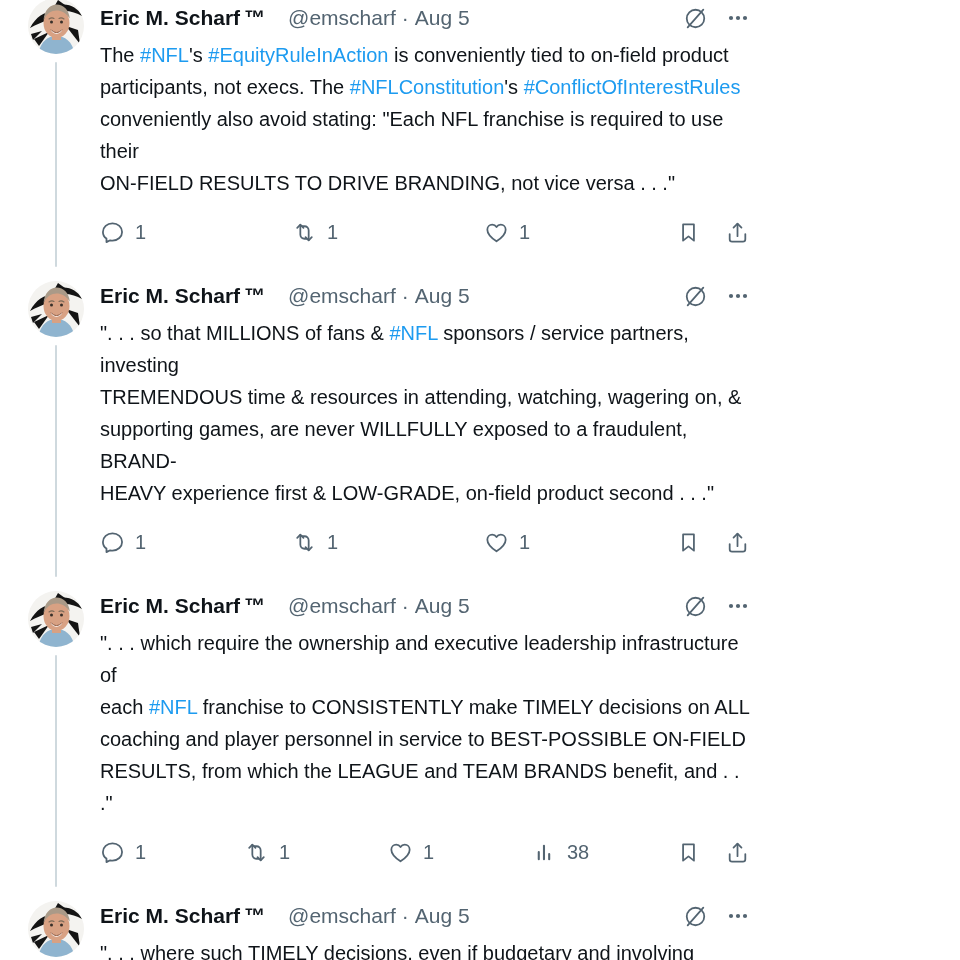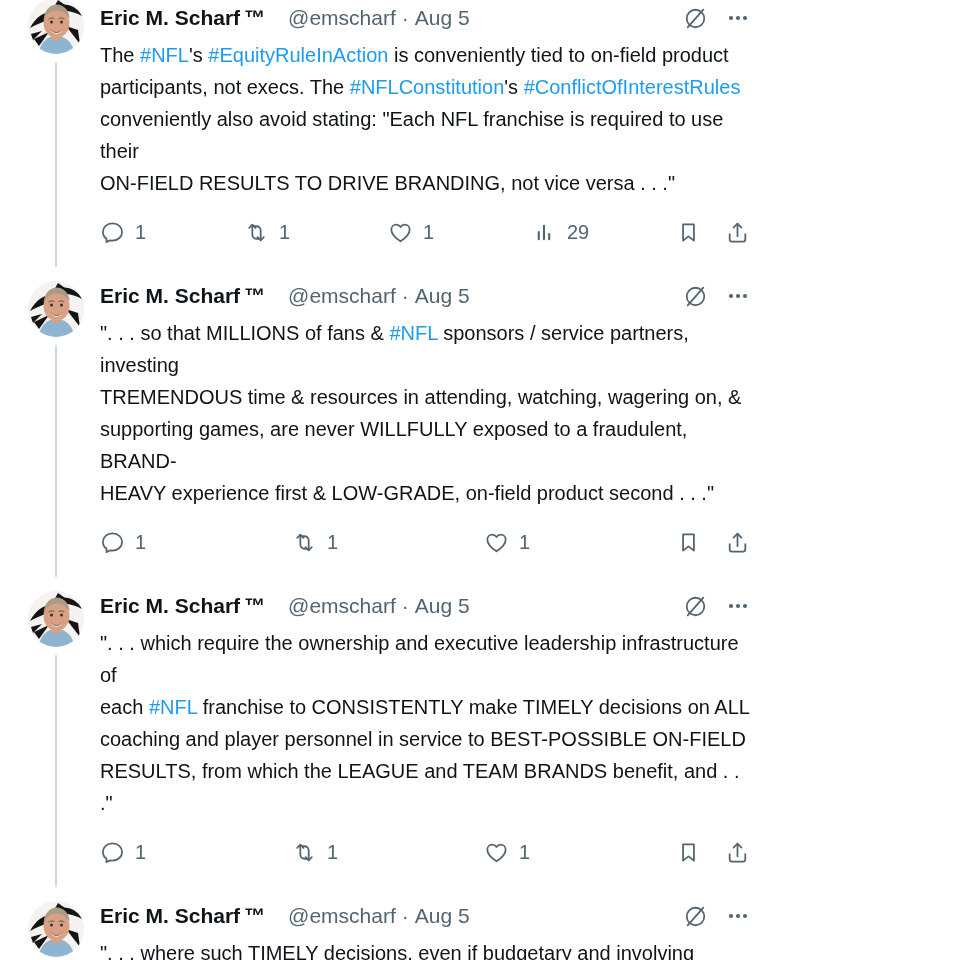--- a/index.html
+++ b/index.html
@@ -110,28 +110,20 @@
             <path d="M16 19.1 V10 a4 4 0 0 0 -4 -4 H9.8"></path>
           </svg>
           <span>1</span>
         </button>
         <button class="stat">
           <svg width="25" height="25" viewBox="0 0 24 24" fill="none" stroke="currentColor" stroke-width="1.7" stroke-linecap="round" stroke-linejoin="round">
             <path d="M12 20.5 C9.5 18.8 3.2 14.4 3.2 9.3 3.2 6.5 5.3 4.4 7.9 4.4 c1.7 0 3.2.9 4.1 2.3 .9-1.4 2.4-2.3 4.1-2.3 2.6 0 4.7 2.1 4.7 4.9 0 5.1-6.3 9.5-8.8 11.2 Z"></path>
           </svg>
           <span>1</span>
         </button>
-        <button class="stat">
-          <svg width="25" height="25" viewBox="0 0 24 24" fill="none" stroke="currentColor" stroke-width="2" stroke-linecap="round">
-            <path d="M6.5 11.5 V18.5"></path>
-            <path d="M11.5 5.5 V18.5"></path>
-            <path d="M16.5 13.5 V18.5"></path>
-          </svg>
-          <span>29</span>
-        </button>
         <div class="right-actions">
           <button class="icon-btn">
             <svg width="25" height="25" viewBox="0 0 24 24" fill="none" stroke="currentColor" stroke-width="1.7" stroke-linejoin="round">
               <path d="M6.8 4.2 h10.4 v15.6 l-5.2 -4.1 -5.2 4.1 Z"></path>
             </svg>
           </button>
           <button class="icon-btn">
             <svg width="25" height="25" viewBox="0 0 24 24" fill="none" stroke="currentColor" stroke-width="1.7" stroke-linecap="round" stroke-linejoin="round">
               <path d="M12 15.5 V3.8"></path>
               <path d="M8.2 7.3 L12 3.5 L15.8 7.3"></path>
@@ -300,20 +292,28 @@
             <path d="M16 19.1 V10 a4 4 0 0 0 -4 -4 H9.8"></path>
           </svg>
           <span>1</span>
         </button>
         <button class="stat">
           <svg width="25" height="25" viewBox="0 0 24 24" fill="none" stroke="currentColor" stroke-width="1.7" stroke-linecap="round" stroke-linejoin="round">
             <path d="M12 20.5 C9.5 18.8 3.2 14.4 3.2 9.3 3.2 6.5 5.3 4.4 7.9 4.4 c1.7 0 3.2.9 4.1 2.3 .9-1.4 2.4-2.3 4.1-2.3 2.6 0 4.7 2.1 4.7 4.9 0 5.1-6.3 9.5-8.8 11.2 Z"></path>
           </svg>
           <span>1</span>
         </button>
+        <button class="stat">
+          <svg width="25" height="25" viewBox="0 0 24 24" fill="none" stroke="currentColor" stroke-width="2" stroke-linecap="round">
+            <path d="M6.5 11.5 V18.5"></path>
+            <path d="M11.5 5.5 V18.5"></path>
+            <path d="M16.5 13.5 V18.5"></path>
+          </svg>
+          <span>38</span>
+        </button>
         <div class="right-actions">
           <button class="icon-btn">
             <svg width="25" height="25" viewBox="0 0 24 24" fill="none" stroke="currentColor" stroke-width="1.7" stroke-linejoin="round">
               <path d="M6.8 4.2 h10.4 v15.6 l-5.2 -4.1 -5.2 4.1 Z"></path>
             </svg>
           </button>
           <button class="icon-btn">
             <svg width="25" height="25" viewBox="0 0 24 24" fill="none" stroke="currentColor" stroke-width="1.7" stroke-linecap="round" stroke-linejoin="round">
               <path d="M12 15.5 V3.8"></path>
               <path d="M8.2 7.3 L12 3.5 L15.8 7.3"></path>

